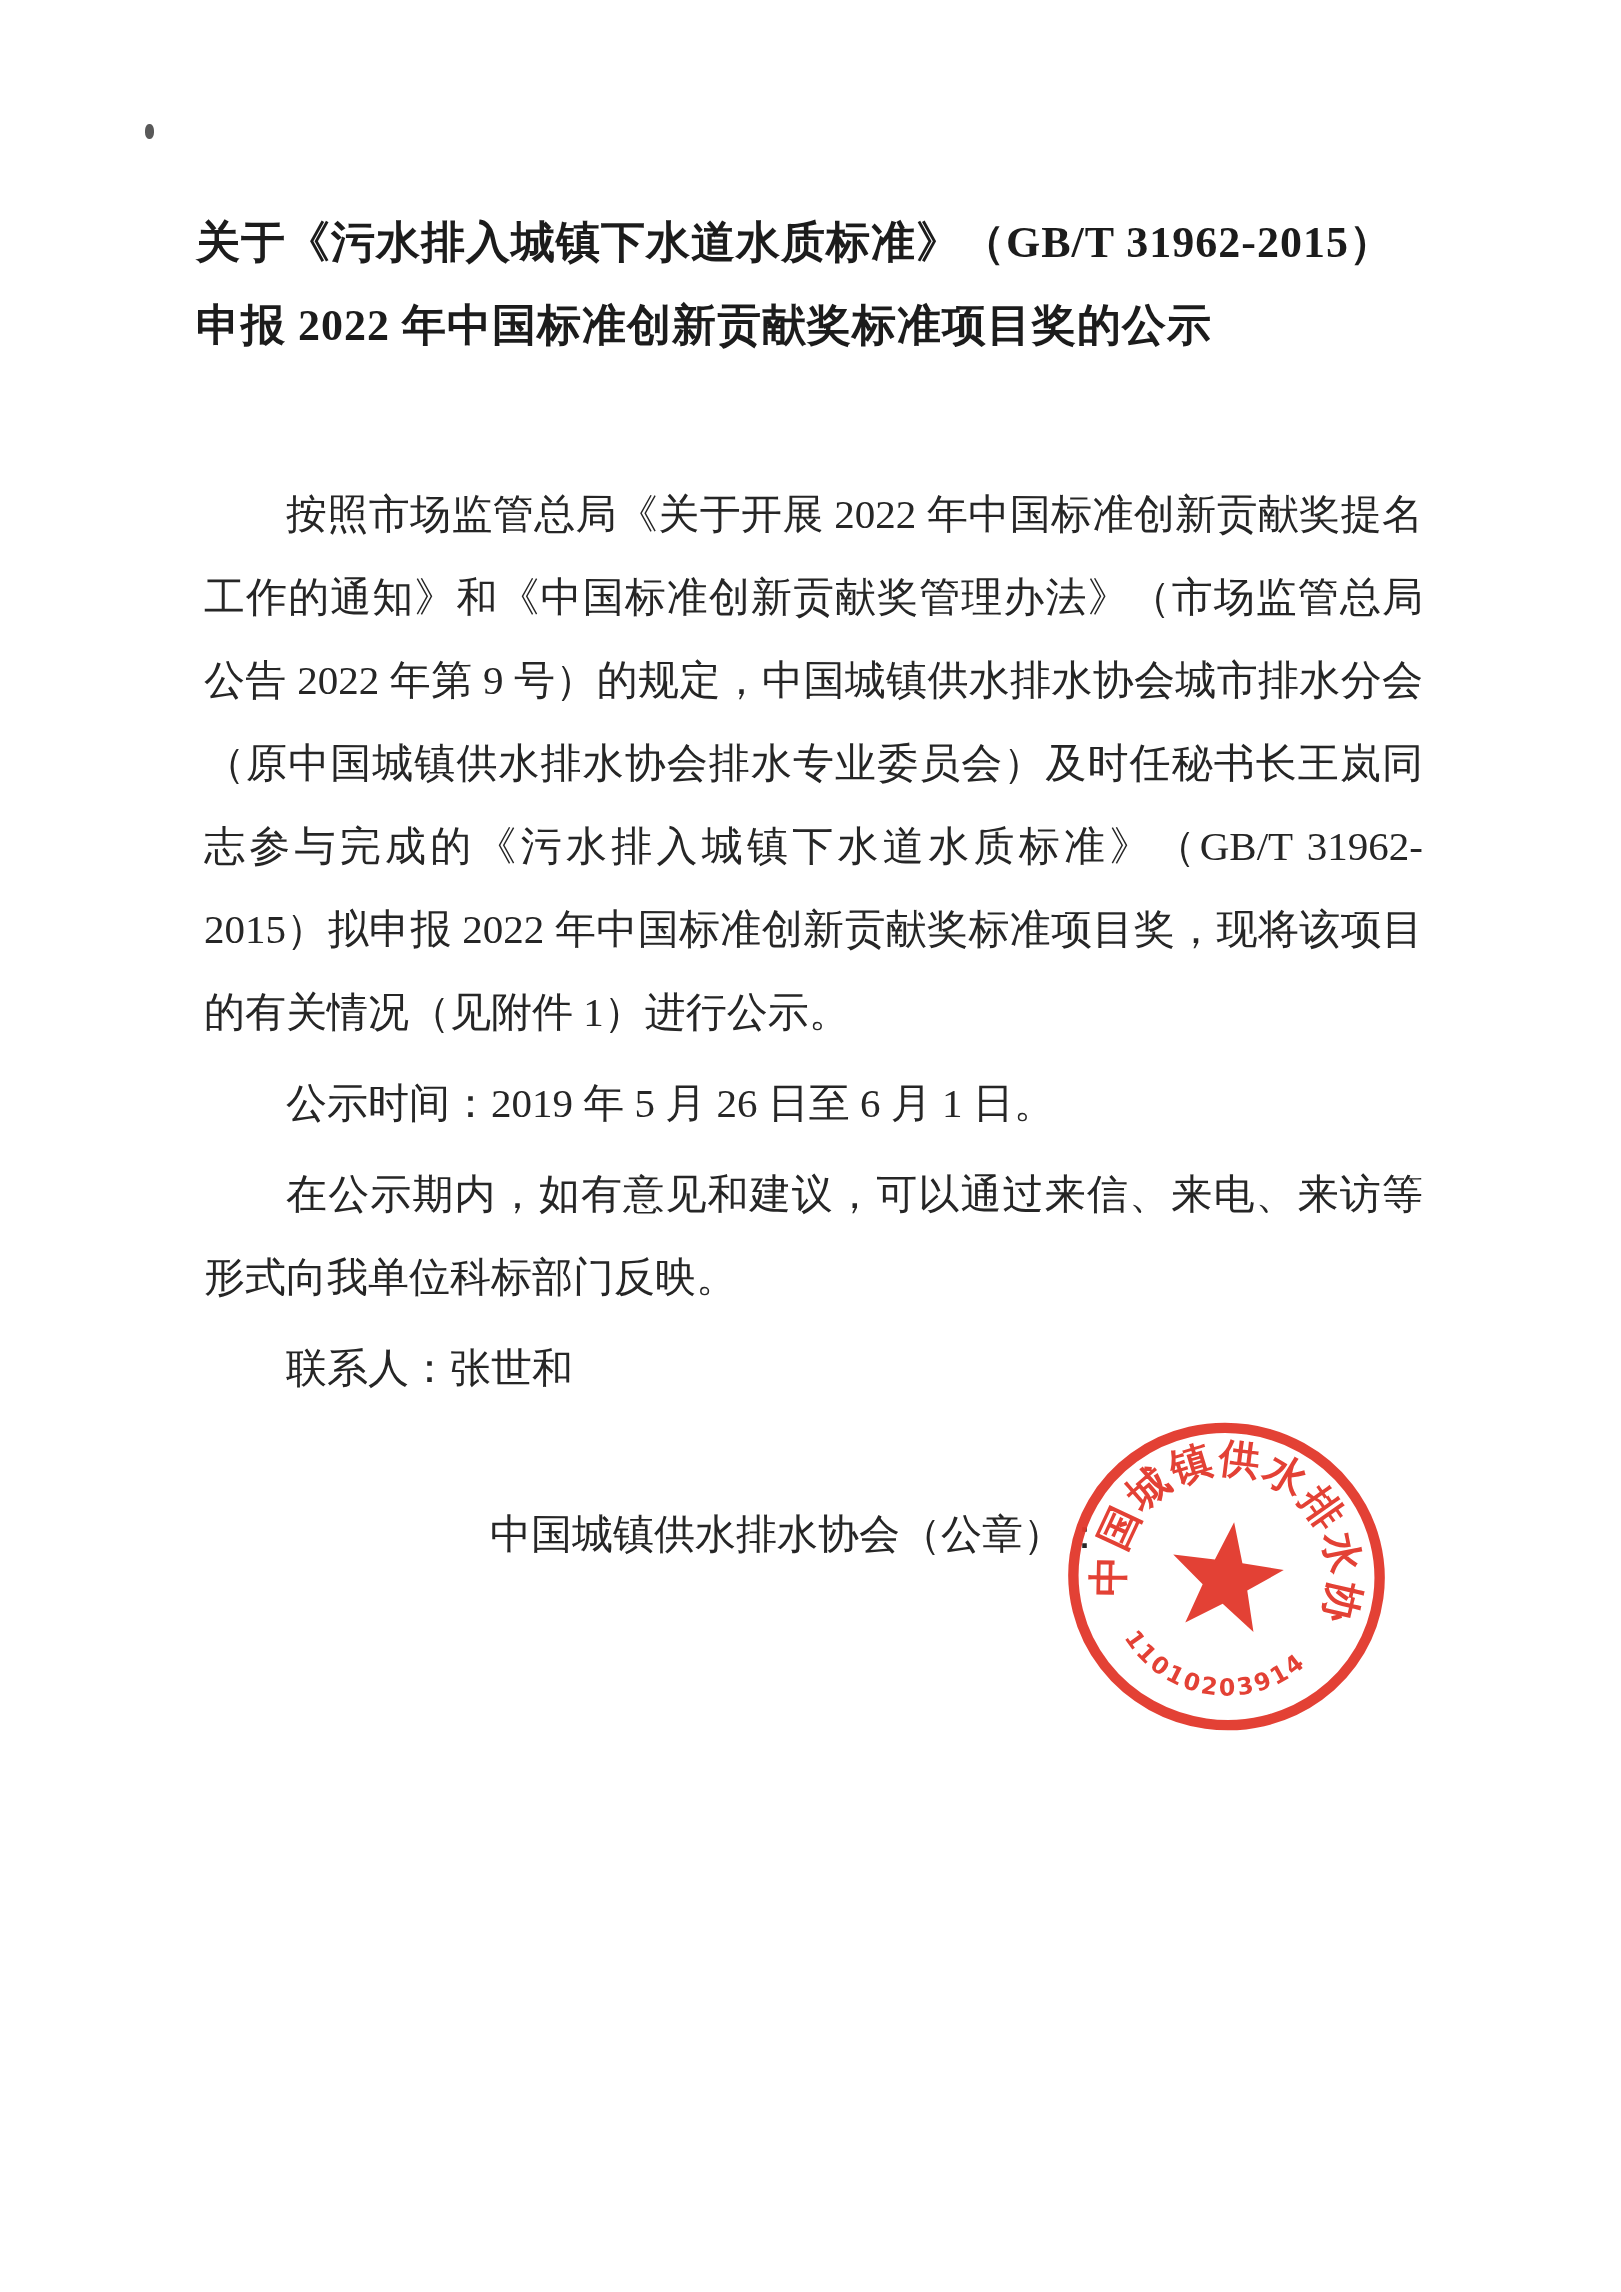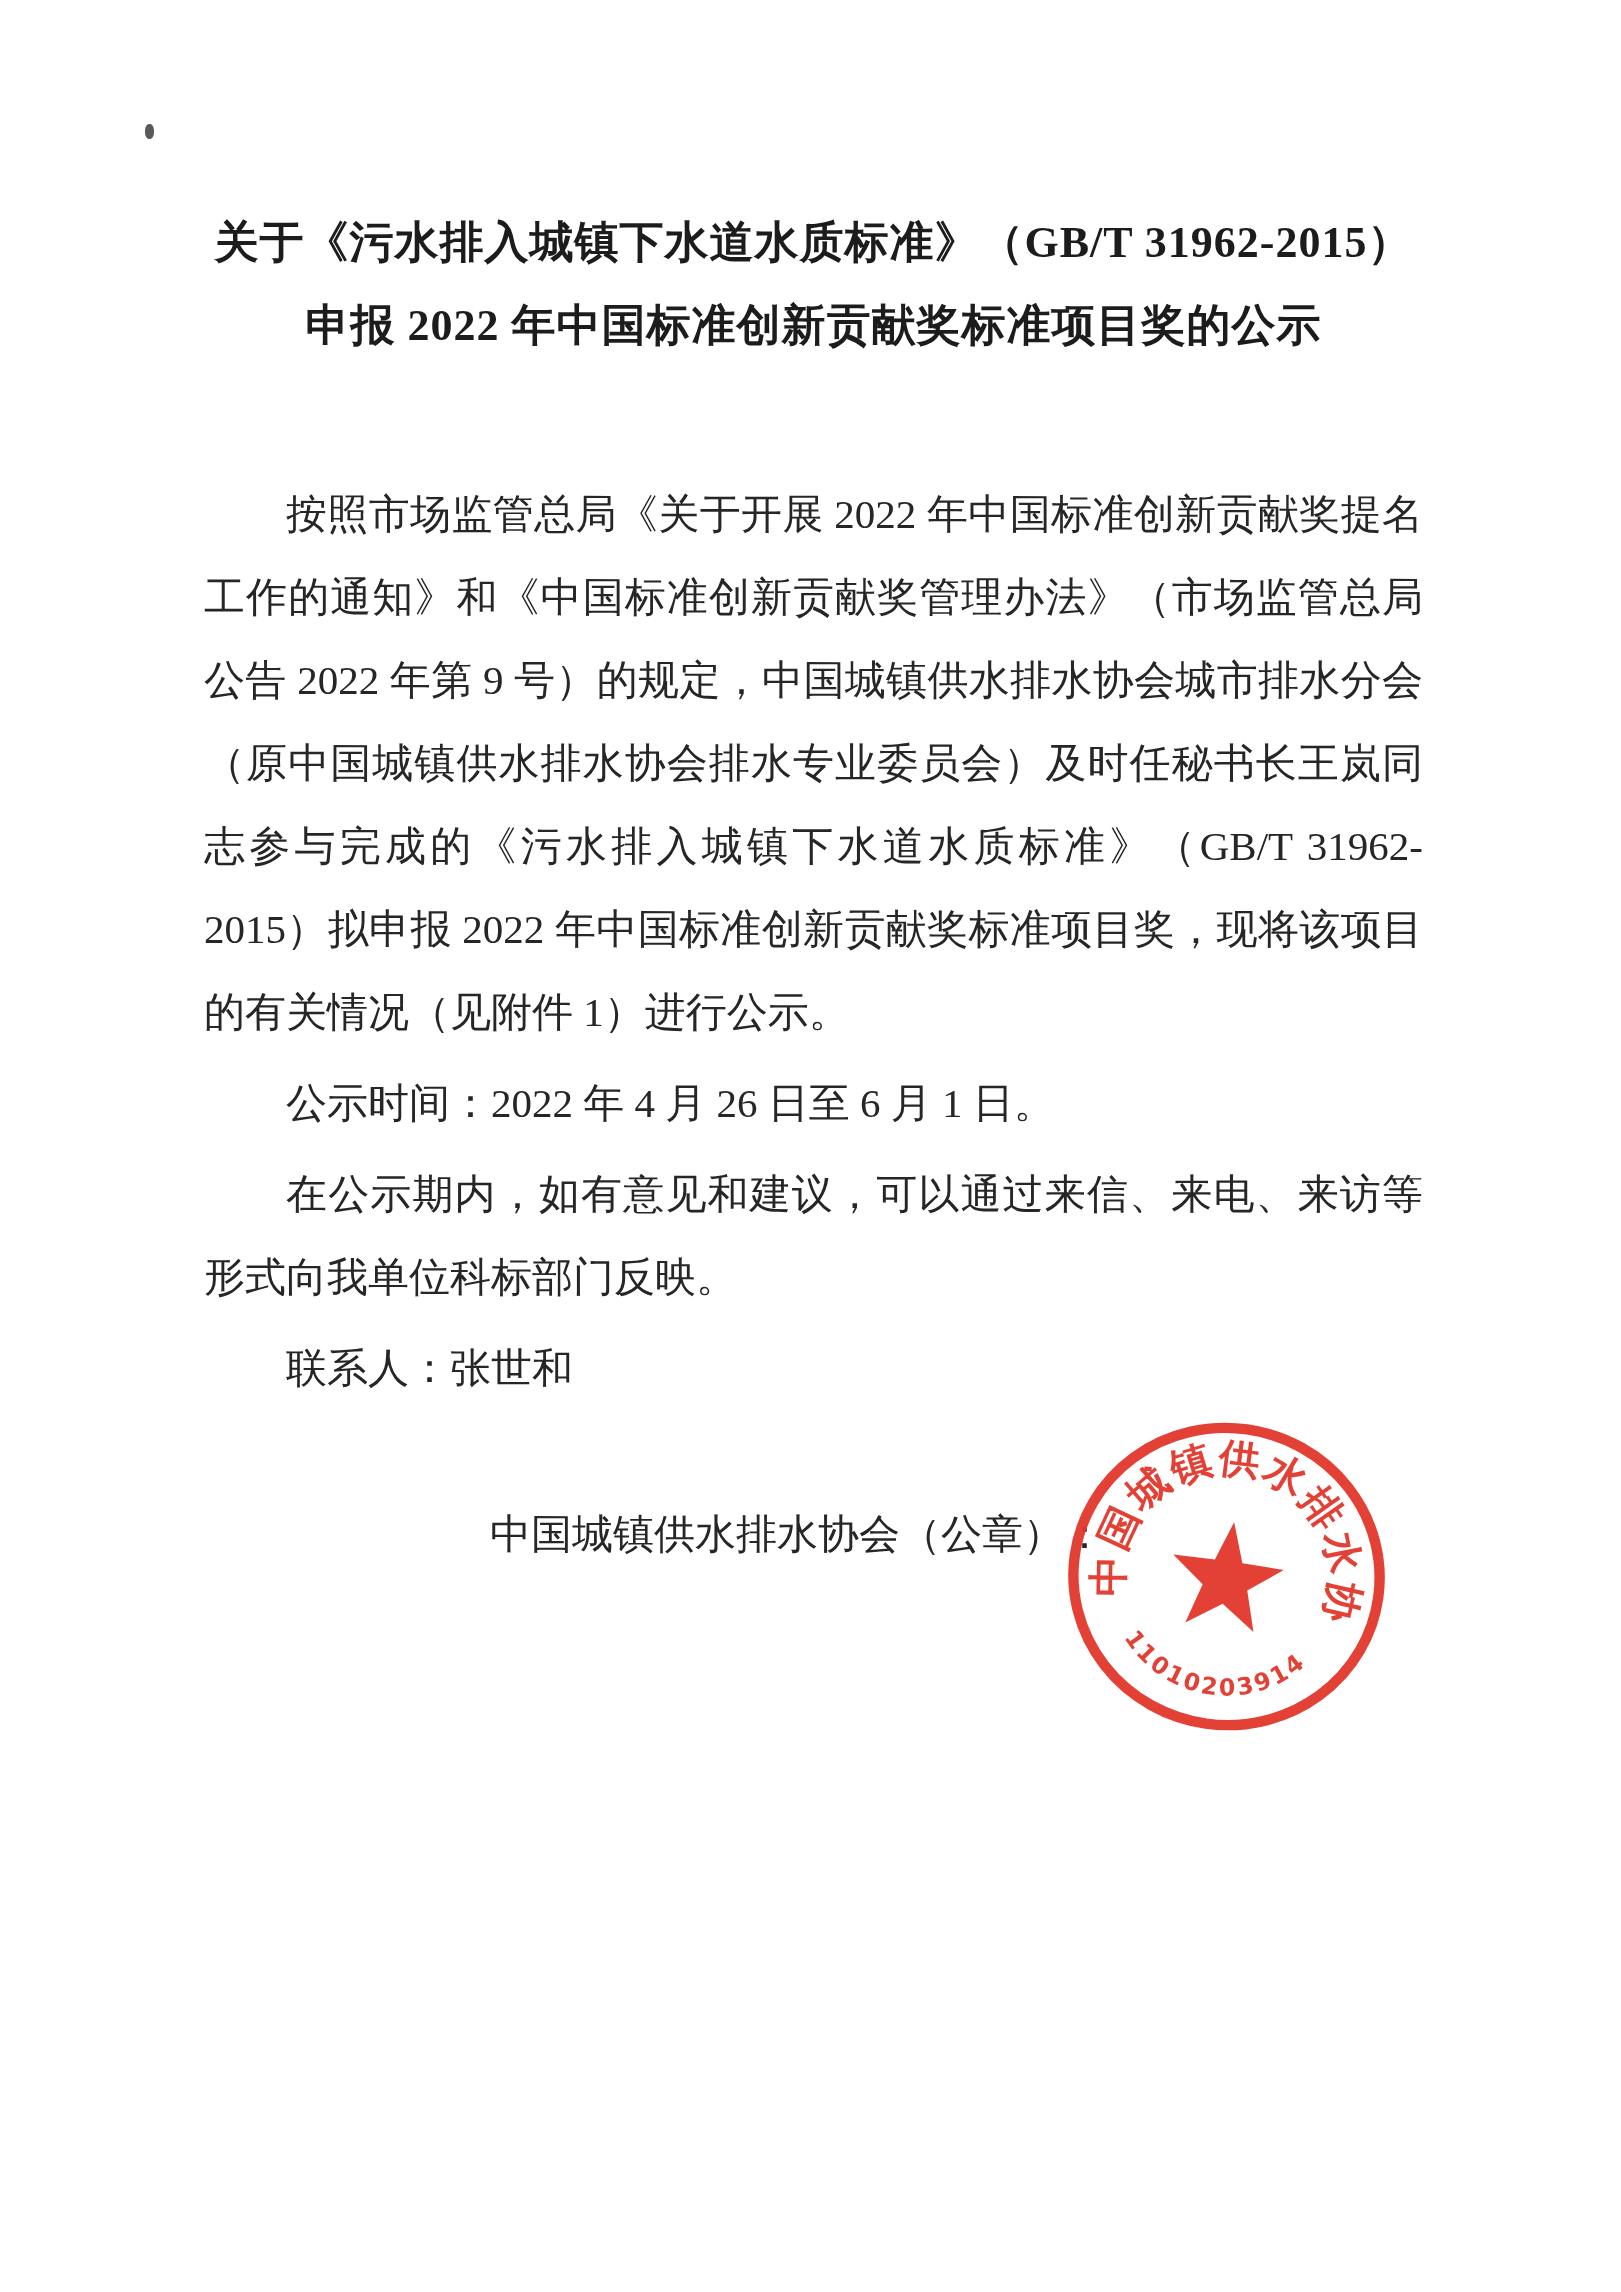--- a/index.html
+++ b/index.html
@@ -14,21 +14,21 @@
   }
   .content{
     position:absolute;
     left:196px;top:201px;
     width:1235px;
   }
   .title{
     font-size:44px;
     font-weight:700;
     line-height:83px;
-    text-align:center;
+    text-align:left;
     color:#1c1c1c;
     letter-spacing:1px;
   }
   .body-text{
     margin-top:106px;
     font-size:41px;
     line-height:83px;
     text-align:justify;
     text-justify:inter-ideograph;
   }
@@ -85,21 +85,21 @@
 
   <div class="content">
 
     <div class="title">
       <div>关于《污水排入城镇下水道水质标准》（GB/T 31962-2015）</div>
       <div>申报 2022 年中国标准创新贡献奖标准项目奖的公示</div>
     </div>
 
     <div class="body-text">
       <p>按照市场监管总局《关于开展 2022 年中国标准创新贡献奖提名工作的通知》和《中国标准创新贡献奖管理办法》（市场监管总局公告 2022 年第 9 号）的规定，中国城镇供水排水协会城市排水分会（原中国城镇供水排水协会排水专业委员会）及时任秘书长王岚同志参与完成的《污水排入城镇下水道水质标准》（GB/T 31962-2015）拟申报 2022 年中国标准创新贡献奖标准项目奖，现将该项目的有关情况（见附件 1）进行公示。</p>
-      <p>公示时间：2022 年 4 月 26 日至 6 月 1 日。</p>
+      <p>公示时间：2019 年 5 月 26 日至 6 月 1 日。</p>
       <p>在公示期内，如有意见和建议，可以通过来信、来电、来访等形式向我单位科标部门反映。</p>
       <p>联系人：张世和</p>
     </div>
 
     <div class="sig-row">
       <span>中国城镇供水排水协会（公章）：</span>
     </div>
 
 
   </div>

